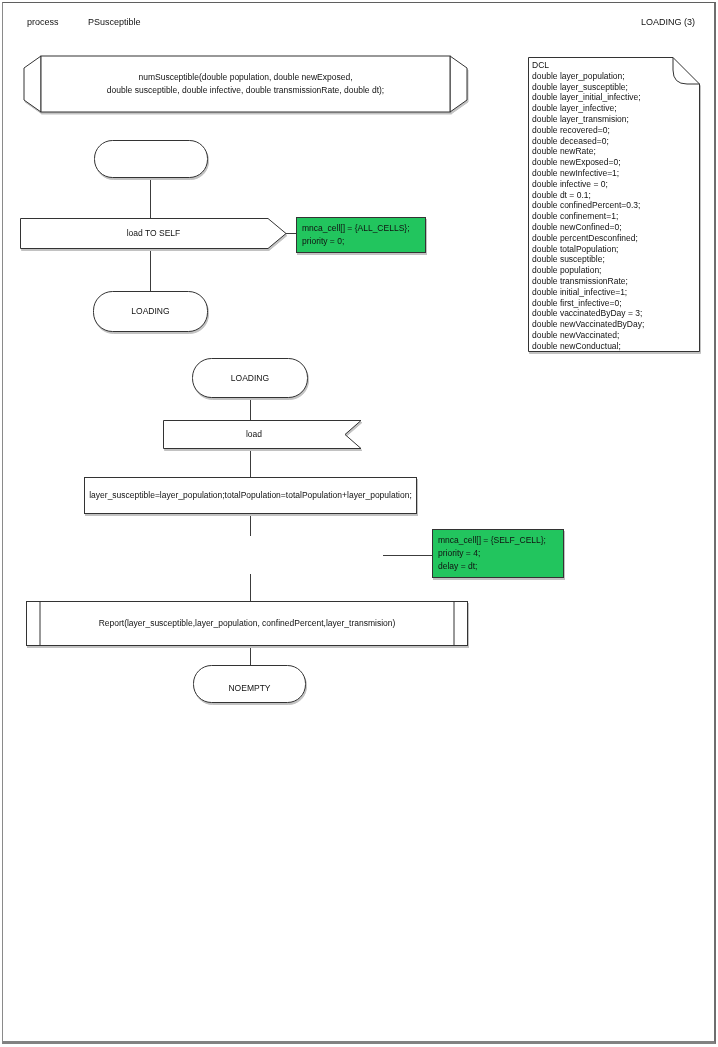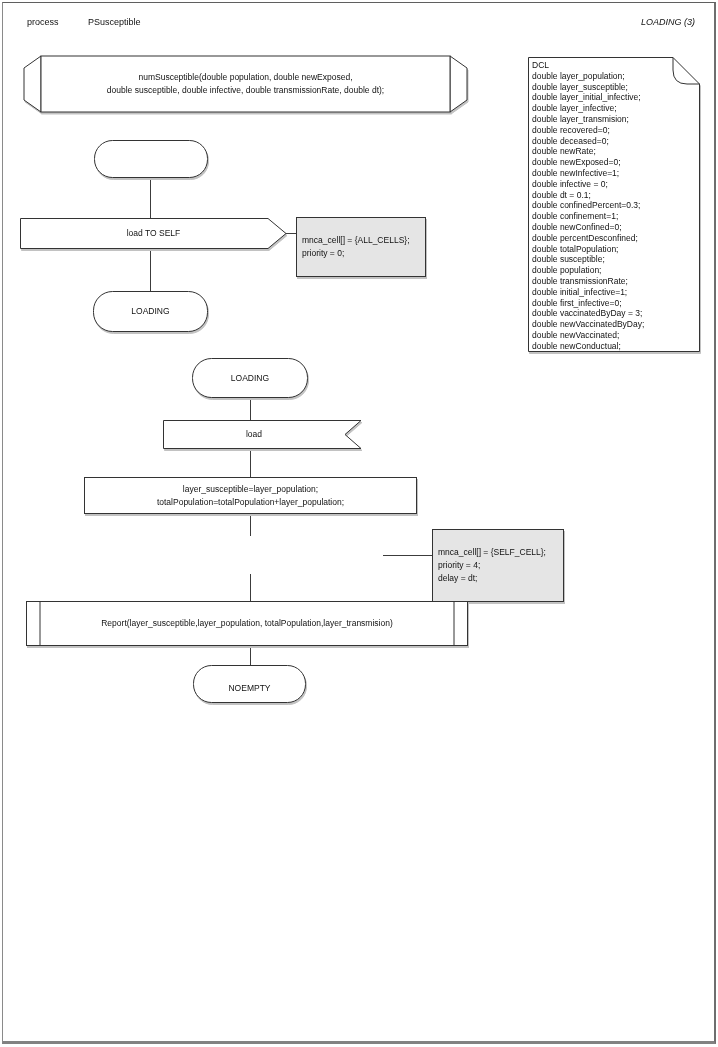--- a/index.html
+++ b/index.html
@@ -16,28 +16,28 @@
   .hdr{position:absolute;top:17px;font-size:9px;white-space:nowrap;}
   .hdr.bold{font-weight:normal;}
   .node{position:absolute;border-radius:21px;}
   .node svg{display:block;filter:drop-shadow(1px 2px 0 #c2c2c2);}
   .node .lbl{
     position:absolute;left:0;top:0;width:100%;height:100%;
     display:flex;flex-direction:column;align-items:center;justify-content:center;
     font-size:8.5px;line-height:13px;text-align:center;white-space:nowrap;pointer-events:none;
   }
   .notebox{
-    position:absolute;background:#e5e5e5;border:1px solid #333;
+    position:absolute;background:#22c55e;border:1px solid #333;
     box-shadow:1px 2px 0 #c2c2c2;font-size:8.5px;line-height:13px;
-    padding:16px 5px;white-space:nowrap;
+    padding:4px 5px;white-space:nowrap;
   }
   .rectnode{
     position:absolute;background:#fff;border:1px solid #333;
     box-shadow:1px 2px 0 #c2c2c2;font-size:8.5px;line-height:13px;
-    display:flex;flex-direction:column;align-items:center;justify-content:center;
+    display:flex;align-items:center;justify-content:center;
     white-space:nowrap;
   }
   .dcl{
     position:absolute;left:528px;top:57px;width:172px;height:295px;
   }
   .dcl svg{position:absolute;left:0;top:0;filter:drop-shadow(1px 2px 0 #c2c2c2);}
   .dcl .dcl-text{
     position:absolute;left:4px;top:3px;right:2px;
     font-size:8.5px;line-height:10.8px;white-space:nowrap;
   }
@@ -46,21 +46,21 @@
   .shape{fill:#ffffff;stroke:#333333;stroke-width:1;}
 </style>
 </head>
 <body>
 
 <div class="canvas">
   <div class="frame"></div>
 
   <span class="hdr bold" style="left:27px;">process</span>
   <span class="hdr" style="left:88px;">PSusceptible</span>
-  <span class="hdr" style="right:23px;font-style:italic;">LOADING (3)</span>
+  <span class="hdr" style="right:23px;">LOADING (3)</span>
 
   <svg class="connectors" width="718" height="1047">
     <line x1="150" y1="177" x2="150" y2="218"></line>
     <line x1="286" y1="233" x2="296" y2="233"></line>
     <line x1="150" y1="248" x2="150" y2="291"></line>
     <line x1="250" y1="398" x2="250" y2="420"></line>
     <line x1="250" y1="449" x2="250" y2="477"></line>
     <line x1="250" y1="514" x2="250" y2="536"></line>
     <line x1="383" y1="555" x2="432" y2="555"></line>
     <line x1="250" y1="574" x2="250" y2="601"></line>
@@ -166,21 +166,21 @@
     <div>priority = 4;</div>
     <div>delay = dt;</div>
   </div>
 
   <div class="node" style="left:26px;top:601px;width:442px;height:45px;">
     <svg width="442" height="45">
       <rect class="shape" x="0.5" y="0.5" width="441" height="44"></rect>
       <line x1="14" y1="0.5" x2="14" y2="44.5" stroke="#333" stroke-width="1"></line>
       <line x1="428" y1="0.5" x2="428" y2="44.5" stroke="#333" stroke-width="1"></line>
     </svg>
-    <div class="lbl">Report(layer_susceptible,layer_population, totalPopulation,layer_transmision)</div>
+    <div class="lbl">Report(layer_susceptible,layer_population, confinedPercent,layer_transmision)</div>
   </div>
 
   <div class="node" style="left:193px;top:665px;width:113px;height:46px;">
     <svg width="113" height="38">
       <rect class="shape" x="0.5" y="0.5" width="112" height="37" rx="18" ry="18"></rect>
     </svg>
     <div class="lbl">NOEMPTY</div>
   </div>
 </div>
 

